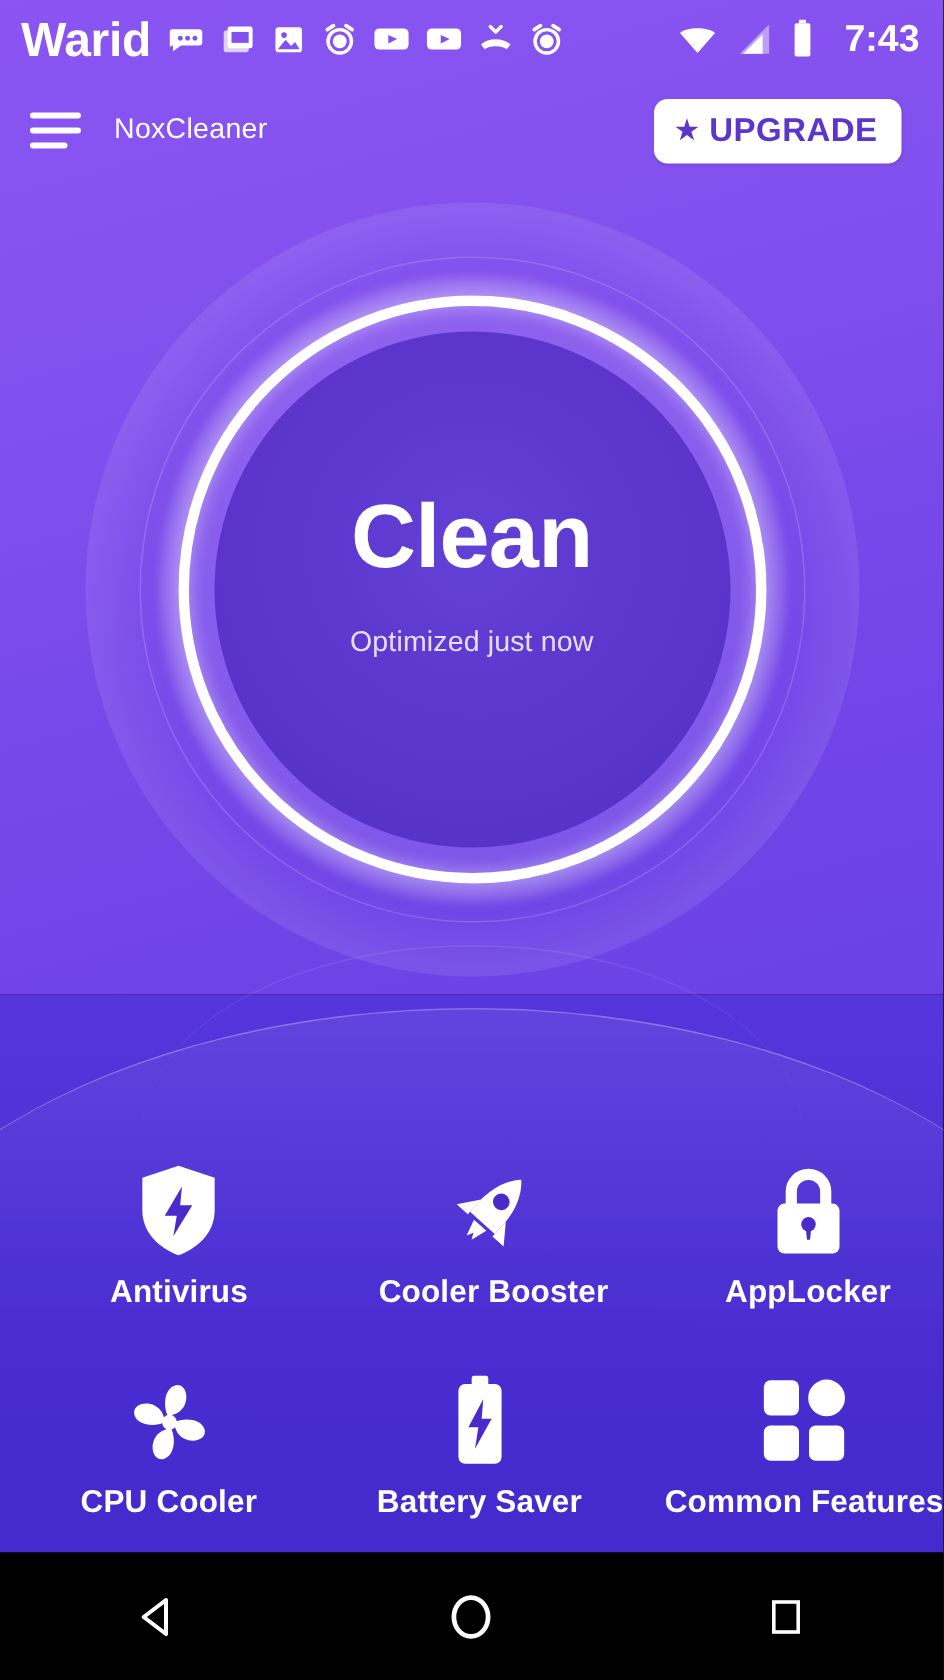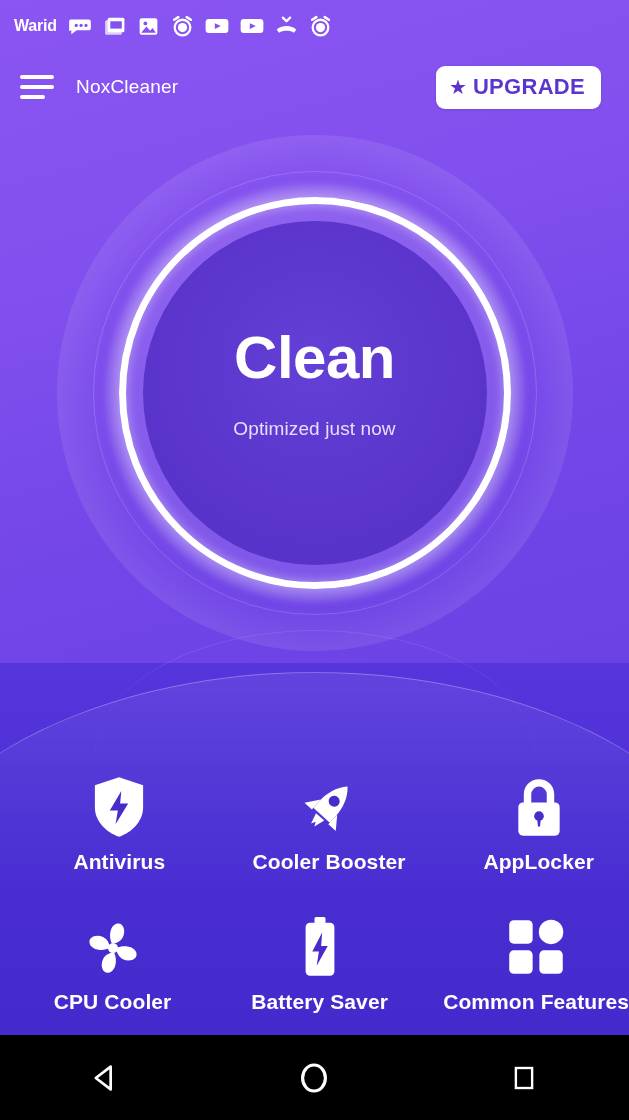--- a/index.html
+++ b/index.html
@@ -42,21 +42,21 @@
 
   
   .statusbar {
     position:absolute; left:0; top:0; width:629px; height:52px;
     display:flex; align-items:center;
     padding:0 16px 0 14px;
     z-index:20;
     color:#fff;
   }
   .carrier {
-    font-size:16px; font-weight:bold; letter-spacing:-0.2px;
+    font-size:32px; font-weight:bold; letter-spacing:-0.2px;
     margin-right:10px; white-space:nowrap;
   }
   .notif-icons { display:flex; align-items:center; gap:9px; flex:0 0 auto; }
   .sysicons { display:flex; align-items:center; gap:11px; margin-left:auto; }
   .clock { font-size:25px; font-weight:bold; margin-left:9px; white-space:nowrap; }
   .si { display:block; }
 
   
   .appbar {
     position:absolute; left:0; top:52px; width:629px; height:70px;
@@ -239,20 +239,34 @@
         <path d="M8.5 3.5 L12 7 L15.5 3.5" fill="none" stroke="#fff" stroke-width="2.2" stroke-linecap="round" stroke-linejoin="round"></path>
       </svg>
 
       <svg class="si" width="25" height="25" viewBox="0 0 24 24">
         <circle cx="12" cy="13" r="7.5" fill="none" stroke="#fff" stroke-width="2.2"></circle>
         <circle cx="12" cy="13" r="4.4" fill="#fff"></circle>
         <path d="M4 5.5 L8 3 M20 5.5 L16 3" stroke="#fff" stroke-width="2.4" stroke-linecap="round"></path>
       </svg>
     </span>
 
+    <span class="sysicons">
+      <svg class="si" width="28" height="28" viewBox="0 0 24 24">
+        <path d="M2 8.5 C6 5 18 5 22 8.5 L12 20 z" fill="#fff"></path>
+      </svg>
+      <svg class="si" width="26" height="26" viewBox="0 0 24 24">
+        <path d="M21 3 L21 21 L3 21 z" fill="#fff" opacity="0.45"></path>
+        <path d="M17 9 L17 21 L5 21 z" fill="#fff"></path>
+      </svg>
+      <svg class="si" width="16" height="28" viewBox="0 0 12 24">
+        <rect x="4" y="1" width="4" height="2" fill="#fff"></rect>
+        <rect x="1.5" y="3" width="9" height="19" rx="1" fill="#fff"></rect>
+      </svg>
+      <span class="clock">7:43</span>
+    </span>
   </div>
 
   <div class="appbar">
     <div class="hamburger">
       <i></i>
       <i></i>
       <i></i>
     </div>
     <span class="app-title">NoxCleaner</span>
     <div class="upgrade-btn">

